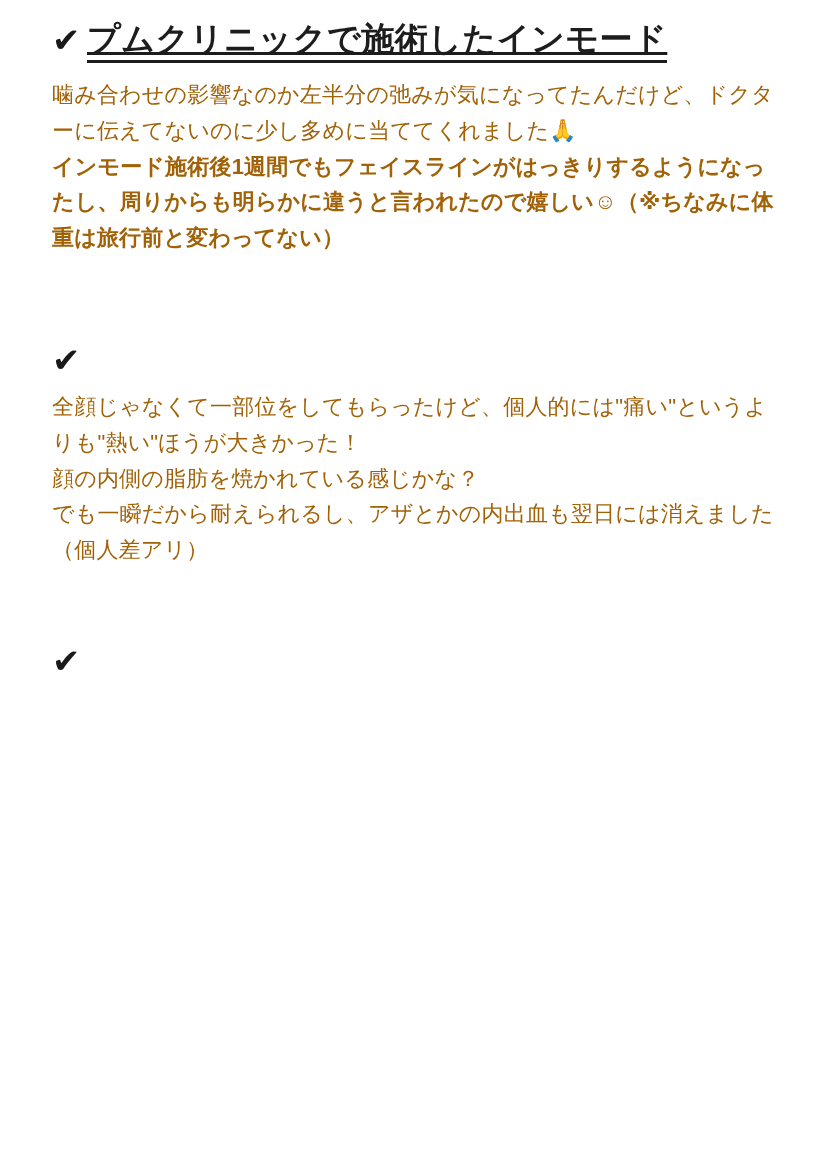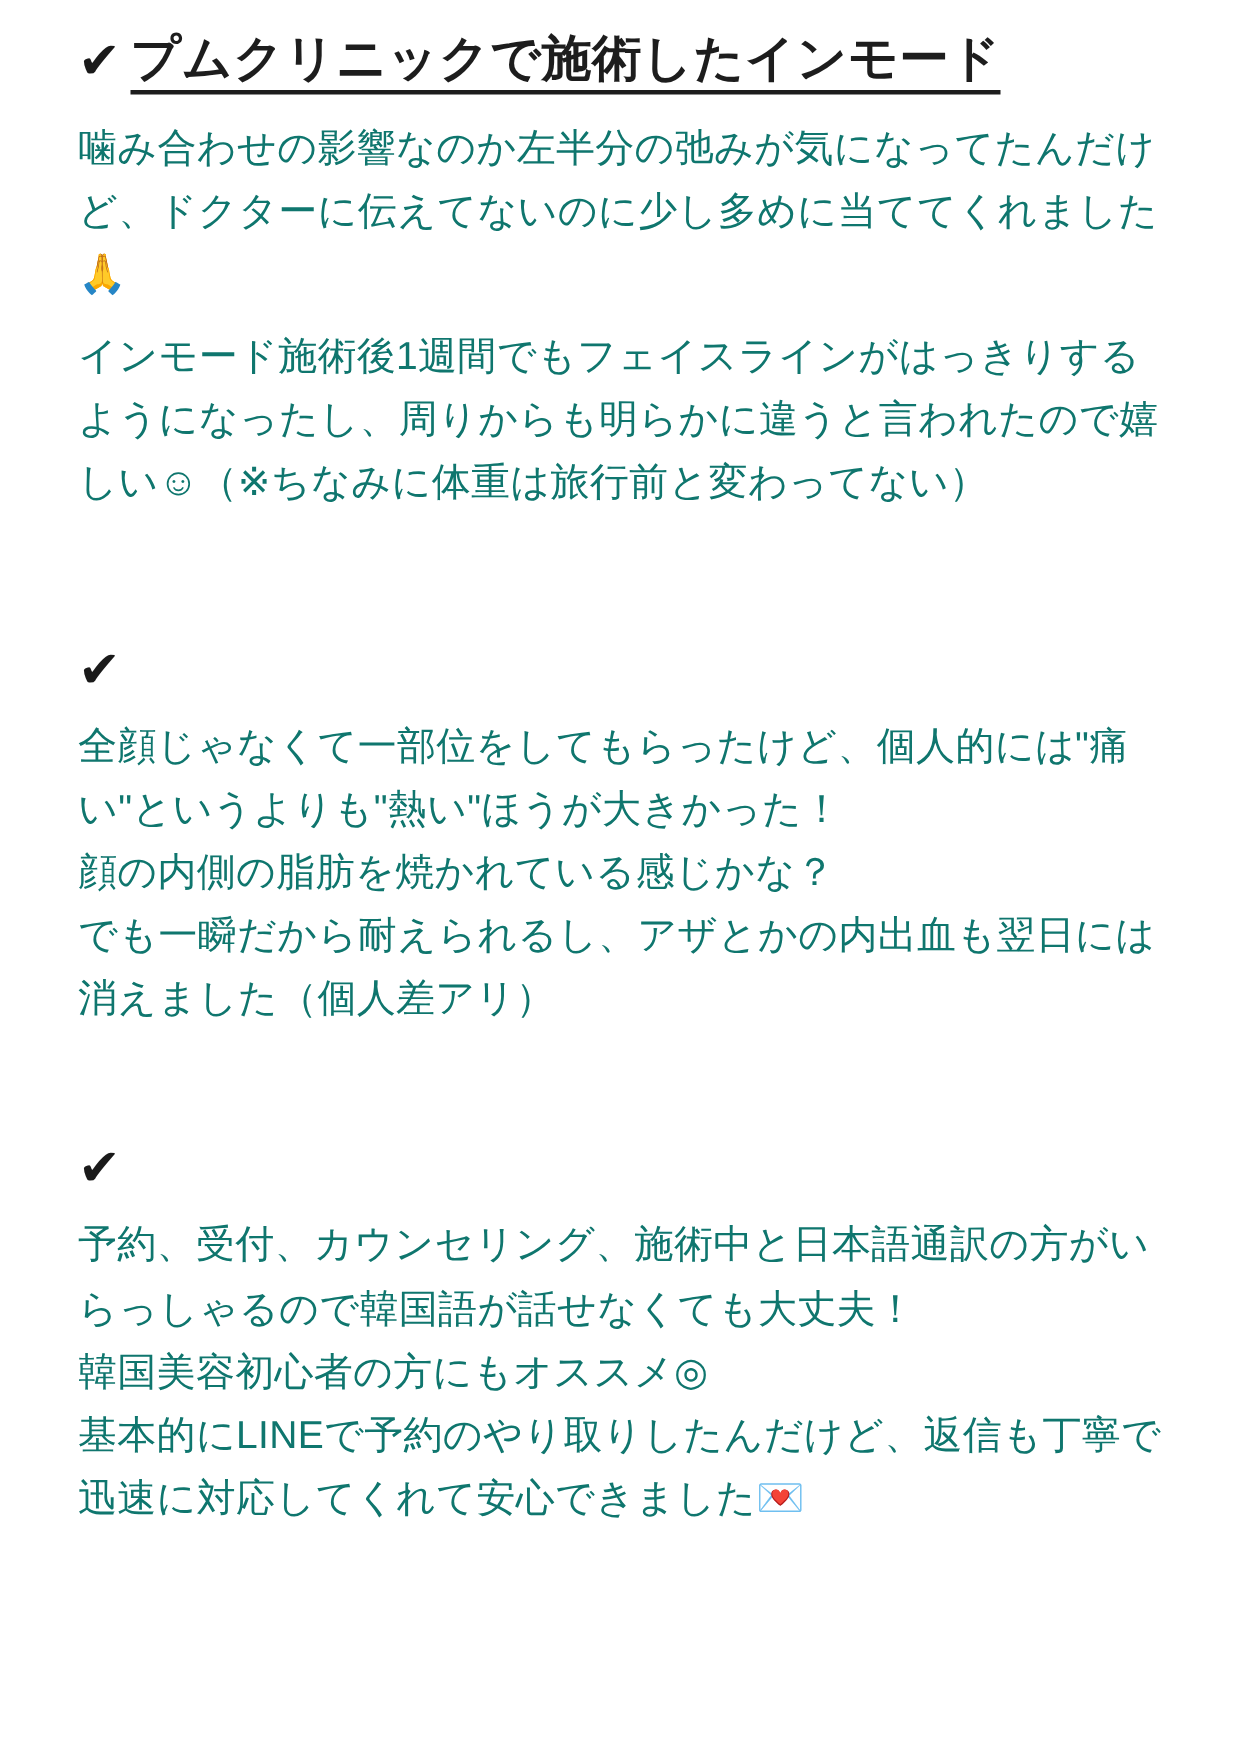--- a/index.html
+++ b/index.html
@@ -42,32 +42,34 @@
     color: #1a1a1a;
     margin-right: 6px;
     font-weight: bold;
     transform: translateY(2px);
     display: inline-block;
   }
   .heading-text {
     border-bottom: 3px solid #1d1d1d;
     padding-bottom: 1px;
     display: inline-block;
+    text-decoration: underline;
   }
 
   .body-text {
-    font-size: 26px;
+    font-size: 22px;
     line-height: 1.62;
-    color: #0f766e;
+    color: #a16207;
     letter-spacing: 0.2px;
     margin: 0;
     white-space: pre-wrap;
   }
   .body-text + .body-text {
-    margin-top: 12px;
+    margin-top: 0;
+    font-weight: bold;
   }
 
   .gap-lg { height: 86px; }
   .gap-md { height: 74px; }
 </style>
 </head>
 <body>
 
 <div class="page">
 
@@ -90,18 +92,15 @@
 顔の内側の脂肪を焼かれている感じかな？
 でも一瞬だから耐えられるし、アザとかの内出血も翌日には消えました（個人差アリ）</p>
   </div>
 
   <div class="gap-md"></div>
 
   <div class="section">
     <h2 class="section-heading">
       <span class="check-glyph">✔</span>
     </h2>
-    <p class="body-text">予約、受付、カウンセリング、施術中と日本語通訳の方がいらっしゃるので韓国語が話せなくても大丈夫！
-韓国美容初心者の方にもオススメ◎
-基本的にLINEで予約のやり取りしたんだけど、返信も丁寧で迅速に対応してくれて安心できました💌</p>
   </div>
 
 </div>
 
 </body></html>

